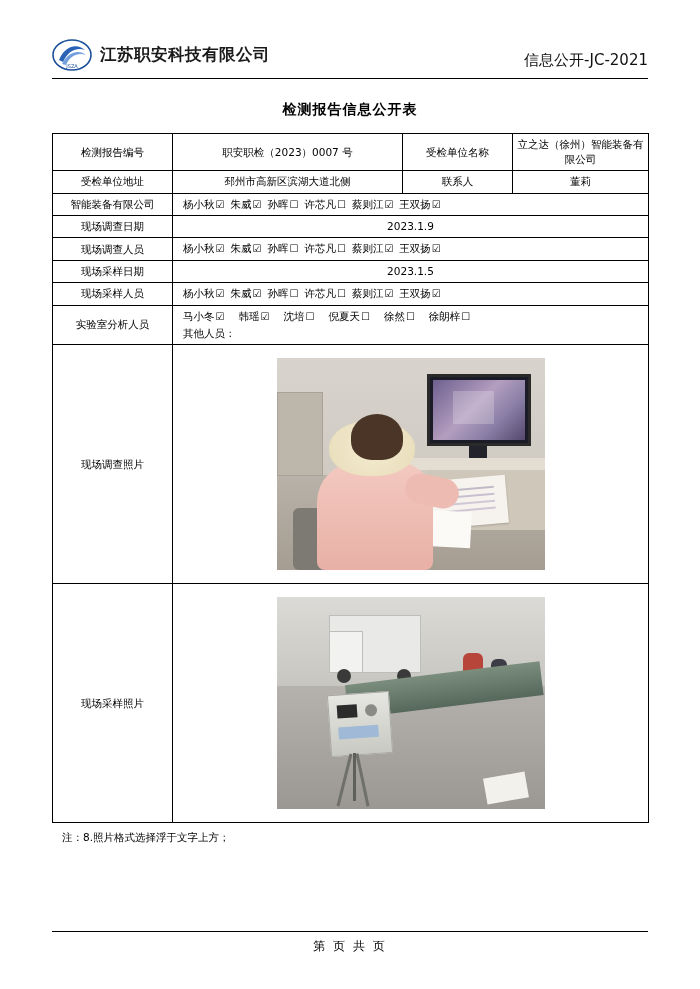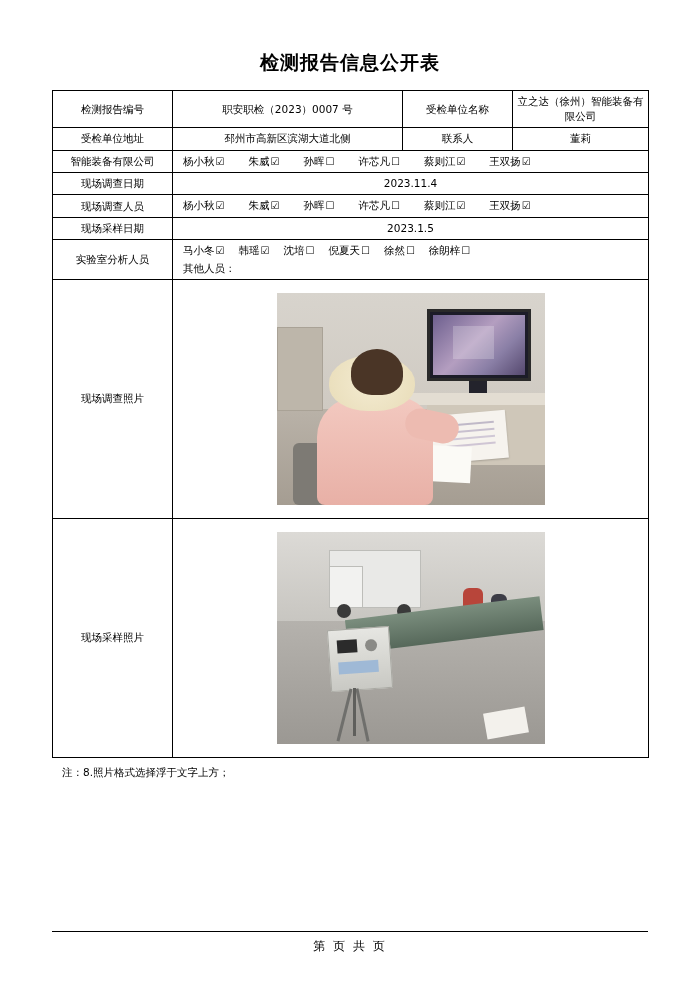--- a/index.html
+++ b/index.html
@@ -51,21 +51,21 @@
   }
   .header-right {
     font-size: 15px;
     color: #111;
     font-family: "DejaVu Sans", "Liberation Sans", sans-serif;
     padding-bottom: 2px;
   }
   
   .doc-title {
     text-align: center;
-    font-size: 19px;
+    font-size: 14px;
     font-weight: bold;
     margin: 22px 0 14px 0;
     letter-spacing: 1px;
     font-family: "DejaVu Sans", "Liberation Sans", sans-serif;
   }
   
   table.main {
     width: 100%;
     border-collapse: collapse;
     table-layout: fixed;
@@ -80,21 +80,21 @@
     font-family: "DejaVu Sans", "Liberation Sans", sans-serif;
   }
   td.label {
     width: 120px;
   }
   .names {
     display: flex;
     flex-wrap: wrap;
     justify-content: flex-start;
     padding-left: 6px;
-    gap: 0 24px;
+    gap: 0 6px;
   }
   .names .nm {
     white-space: nowrap;
   }
   .cb {
     font-family: "DejaVu Sans", sans-serif;
     font-size: 10px;
     margin-left: 1px;
   }
   .multi-line {
@@ -290,20 +290,34 @@
     font-size: 12px;
     font-family: "DejaVu Sans", "Liberation Sans", sans-serif;
     letter-spacing: 2px;
   }
 </style>
 </head>
 <body>
 
 <div class="page">
 
+  <div class="header">
+    <div class="header-left">
+      <span class="logo">
+        <svg width="40" height="34" viewBox="0 0 40 34">
+          <ellipse cx="20" cy="17" rx="19" ry="15" fill="none" stroke="#1b4f9c" stroke-width="1.6"></ellipse>
+          <path d="M7 22 C14 6, 26 6, 33 12 C26 9, 16 12, 11 24 Z" fill="#2a62b5"></path>
+          <path d="M10 26 C17 12, 28 12, 34 17 C27 14, 18 17, 14 27 Z" fill="#5b8fd6" opacity="0.85"></path>
+          <text x="20" y="30" font-size="5" fill="#1b4f9c" text-anchor="middle" font-family="DejaVu Sans, sans-serif">JSZA</text>
+        </svg>
+      </span>
+      <span class="company-name">江苏职安科技有限公司</span>
+    </div>
+    <div class="header-right">信息公开-JC-2021</div>
+  </div>
 
   <div class="doc-title">检测报告信息公开表</div>
 
   <table class="main">
     <colgroup>
       <col style="width:120px">
       <col style="width:230px">
       <col style="width:110px">
       <col style="width:136px">
     </colgroup>
@@ -328,38 +342,51 @@
               <span class="nm">朱威<span class="cb">☑</span></span>
               <span class="nm">孙晖<span class="cb">☐</span></span>
               <span class="nm">许芯凡<span class="cb">☐</span></span>
               <span class="nm">蔡则江<span class="cb">☑</span></span>
               <span class="nm">王双扬<span class="cb">☑</span></span>
             </div>
         </td>
       </tr>
       <tr>
         <td class="label">现场调查日期</td>
-        <td colspan="3">2023.11.4</td>
+        <td colspan="3">2023.1.9</td>
       </tr>
       <tr>
         <td class="label">现场调查人员</td>
         <td colspan="3">
           <div class="names" id="survey-names">
               <span class="nm">杨小秋<span class="cb">☑</span></span>
               <span class="nm">朱威<span class="cb">☑</span></span>
               <span class="nm">孙晖<span class="cb">☐</span></span>
               <span class="nm">许芯凡<span class="cb">☐</span></span>
               <span class="nm">蔡则江<span class="cb">☑</span></span>
               <span class="nm">王双扬<span class="cb">☑</span></span>
             </div>
         </td>
       </tr>
       <tr>
         <td class="label">现场采样日期</td>
         <td colspan="3">2023.1.5</td>
+      </tr>
+      <tr>
+        <td class="label">现场采样人员</td>
+        <td colspan="3">
+          <div class="names" id="sampling-names">
+              <span class="nm">杨小秋<span class="cb">☑</span></span>
+              <span class="nm">朱威<span class="cb">☑</span></span>
+              <span class="nm">孙晖<span class="cb">☐</span></span>
+              <span class="nm">许芯凡<span class="cb">☐</span></span>
+              <span class="nm">蔡则江<span class="cb">☑</span></span>
+              <span class="nm">王双扬<span class="cb">☑</span></span>
+            </div>
+        </td>
       </tr>
       <tr>
         <td class="label">实验室分析人员</td>
         <td colspan="3" class="multi-line">
           <div class="lab-row1" id="lab-names">
               <span class="nm">马小冬<span class="cb">☑</span></span>
               <span class="nm">韩瑶<span class="cb">☑</span></span>
               <span class="nm">沈培<span class="cb">☐</span></span>
               <span class="nm">倪夏天<span class="cb">☐</span></span>
               <span class="nm">徐然<span class="cb">☐</span></span>

